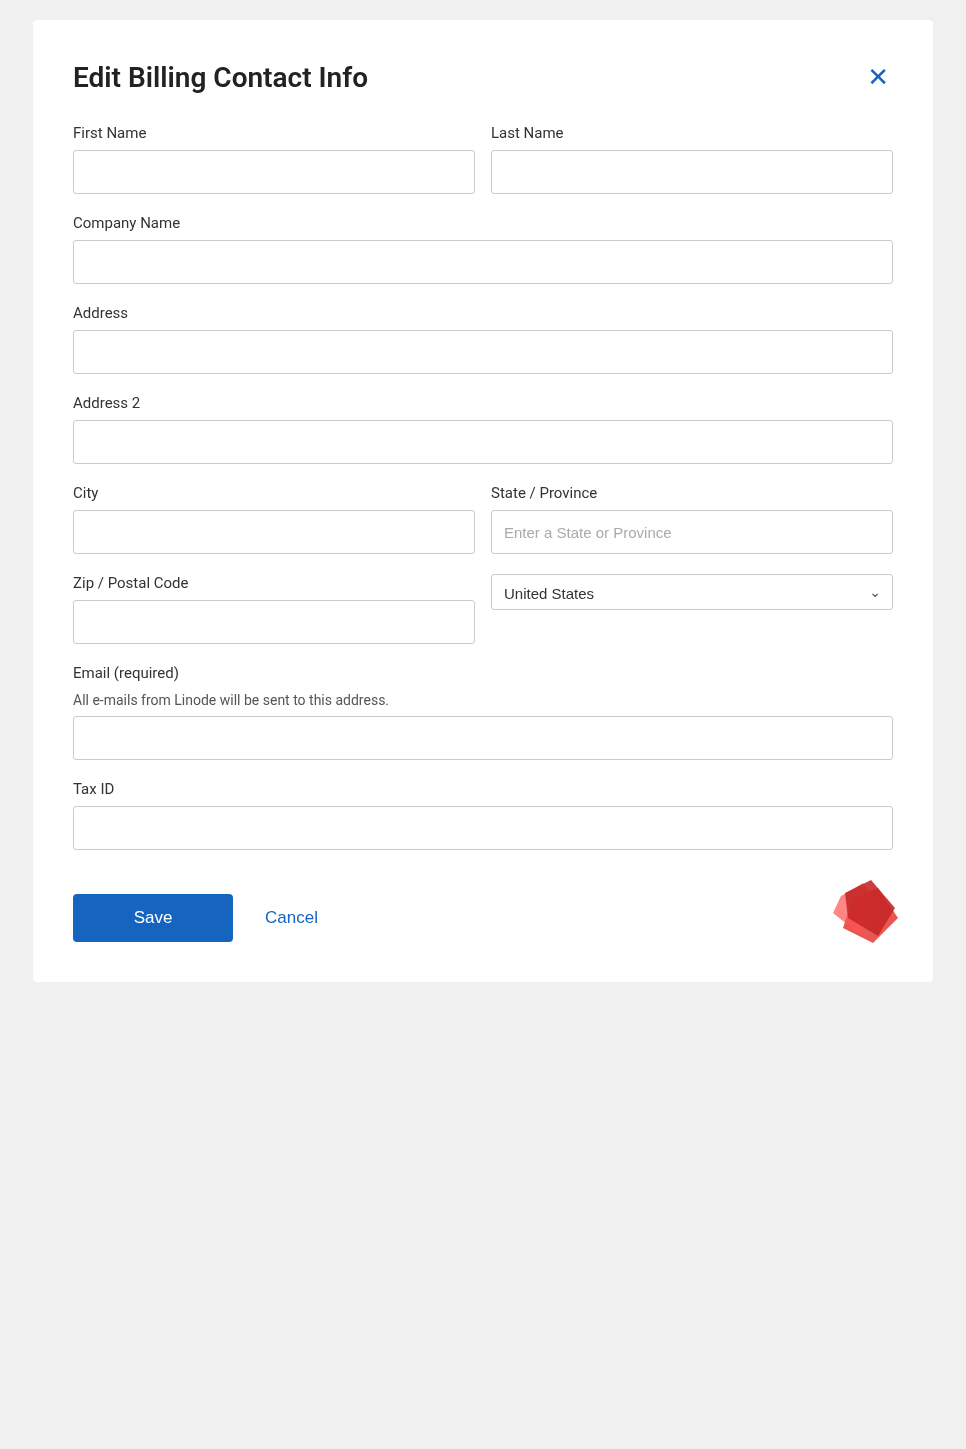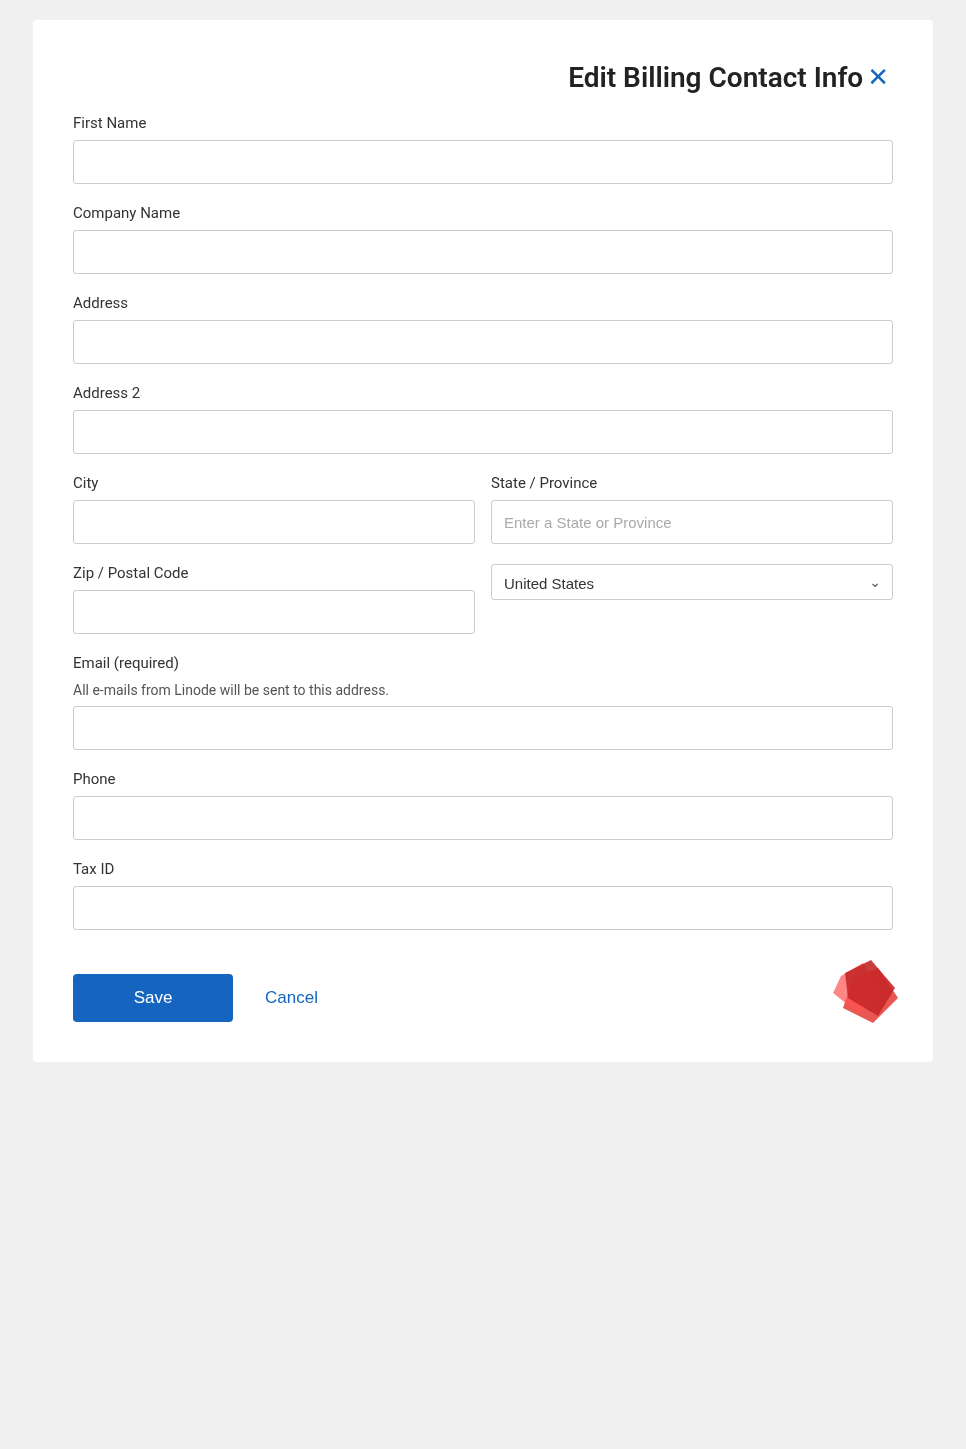--- a/index.html
+++ b/index.html
@@ -21,23 +21,23 @@
     .modal {
       background: #ffffff;
       width: 900px;
       padding: 40px 40px 40px 40px;
       position: relative;
       border-radius: 4px;
     }
 
     .modal-header {
       display: flex;
-      justify-content: flex-end;
+      justify-content: space-between;
       align-items: center;
-      margin-bottom: 20px;
+      margin-bottom: 30px;
     }
 
     .modal-title {
       font-size: 28px;
       font-weight: 600;
       color: #222222;
     }
 
     .close-button {
       background: none;
@@ -188,20 +188,24 @@
     <button class="close-button">
       <span>✕</span>
     </button>
   </div>
 
   <div class="form-row">
     <div class="form-group half">
       <label>First Name</label>
       <input type="text" placeholder="" style="">
     </div>
+    <div class="form-group half">
+      <label>Last Name</label>
+      <input type="text" placeholder="" style="">
+    </div>
   </div>
 
   <div class="form-group full">
     <label>Company Name</label>
     <input type="text" placeholder="" style="">
   </div>
 
   <div class="form-group full">
     <label>Address</label>
     <input type="text" placeholder="" style="">
@@ -241,24 +245,20 @@
       </div>
     </div>
   </div>
 
   <div class="form-group full">
     <label>Email (required)</label>
     <p class="email-description">All e-mails from Linode will be sent to this address.</p>
     <input type="email" placeholder="" style="">
   </div>
 
-  <div class="form-group full">
-    <label>Phone</label>
-    <input type="tel" placeholder="" style="">
-  </div>
 
   <div class="form-group full">
     <label>Tax ID</label>
     <input type="text" placeholder="" style="">
   </div>
 
   <div class="bottom-row">
     <div class="form-actions">
       <button class="save-button">
         <span>Save</span>

